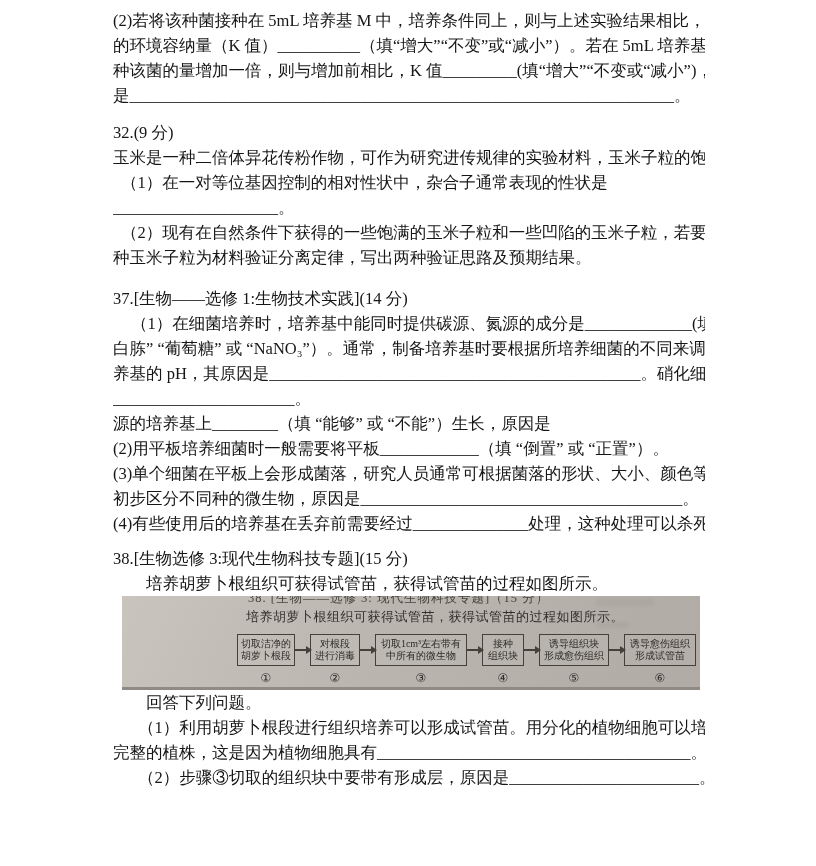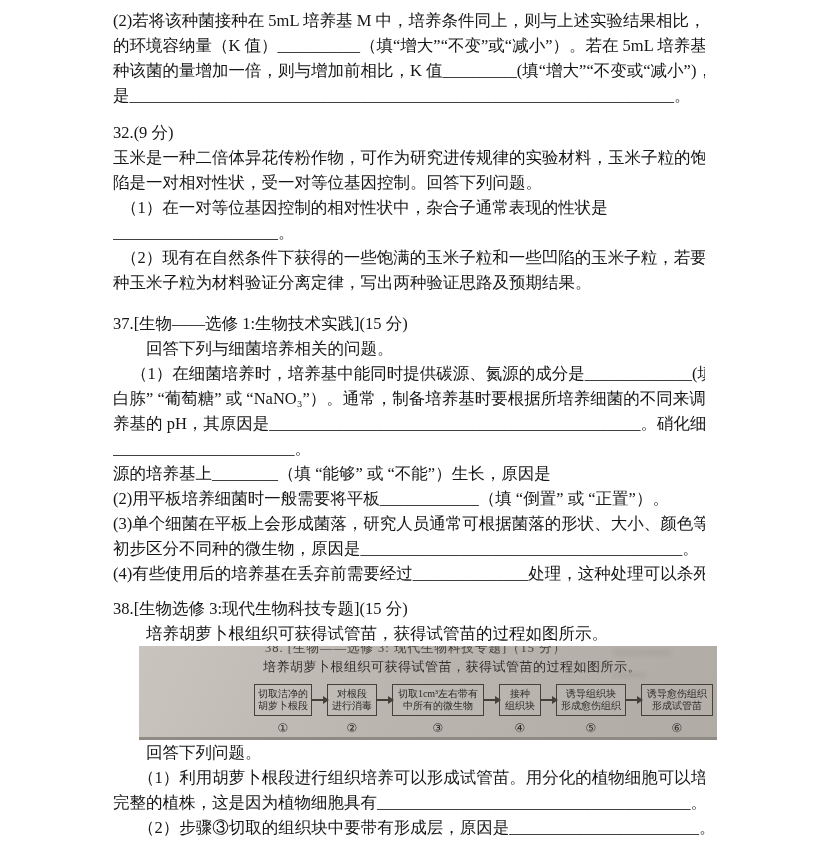--- a/index.html
+++ b/index.html
@@ -14,21 +14,21 @@
     font-size:16.5px;white-space:nowrap;overflow:hidden;
   }
   .ind8{padding-left:8px}
   .ind18{padding-left:18px}
   .ind25{padding-left:25px}
   .ind33{padding-left:33px}
   .ul{text-underline-offset:3px;}
   .sp10{height:10px}.sp12{height:12px}.sp16{height:16px}
   
   .photo{
-    position:relative;margin-left:26px;width:578px;height:91px;overflow:hidden;
+    position:relative;margin-left:9px;width:578px;height:91px;overflow:hidden;
     background:linear-gradient(115deg,#c9c5be 0%,#bab6af 45%,#b0aca5 100%);
     border-bottom:3px solid #8f8b84;
   }
   .ph-title{
     position:absolute;top:-6px;left:126px;font-size:12.5px;letter-spacing:1px;
     color:#45413c;white-space:nowrap;
   }
   .ph-caption{
     position:absolute;top:12px;left:124px;font-size:13px;letter-spacing:.5px;
     color:#332f2b;white-space:nowrap;
@@ -61,30 +61,28 @@
 
   <div class="line"><span>(2)若将该种菌接种在 5mL 培养基 M 中，培养条件同上，则与</span><span class="ul">上述</span><span>实验结果相比，该种菌</span></div>
   <div class="line">的环境容纳量（K 值）__________（填“增大”“不变”或“减小”）。若在 5mL 培养基 M 中接</div>
   <div class="line">种该菌的量增加一倍，则与增加前相比，K 值_________(填“增大”“不变或“减小”)，原因</div>
   <div class="line">是__________________________________________________________________。</div>
 
   <div class="sp12"></div>
 
   <div class="line">32.(9 分)</div>
   <div class="line">玉米是一种二倍体异花传粉作物，可作为研究进传规律的实验材料，玉米子粒的饱满与凹</div>
-  <div class="line">陷是一对相对性状，受一对等位基因控制。回答下列问题。</div>
   <div class="line ind8">（1）在一对等位基因控制的相对性状中，杂合子通常表现的性状是</div>
   <div class="line">____________________。</div>
   <div class="line ind8">（2）现有在自然条件下获得的一些饱满的玉米子粒和一些凹陷的玉米子粒，若要用这两</div>
   <div class="line">种玉米子粒为材料验证分离定律，写出两种验证思路及预期结果。</div>
 
   <div class="sp16"></div>
 
-  <div class="line">37.[生物——选修 1:生物技术实践](15 分)</div>
-  <div class="line ind33">回答下列与细菌培养相关的问题。</div>
+  <div class="line">37.[生物——选修 1:生物技术实践](14 分)</div>
   <div class="line ind18">（1）在细菌培养时，培养基中能同时提供碳源、氮源的成分是_____________(填 “蛋</div>
   <div class="line">白胨” “葡萄糖” 或 “NaNO₃”）。通常，制备培养基时要根据所培养细菌的不同来调节培</div>
   <div class="line">养基的 pH，其原因是_____________________________________________。硝化细菌在没有碳</div>
   <div class="line">______________________。</div>
   <div class="line">源的培养基上________（填 “能够” 或 “不能”）生长，原因是</div>
   <div class="line">(2)用平板培养细菌时一般需要将平板____________（填 “倒置” 或 “正置”）。</div>
   <div class="line">(3)单个细菌在平板上会形成菌落，研究人员通常可根据菌落的形状、大小、颜色等特征来</div>
   <div class="line">初步区分不同种的微生物，原因是_______________________________________。</div>
   <div class="line">(4)有些使用后的培养基在丢弃前需要经过______________处理，这种处理可以杀死丢弃物</div>
 

